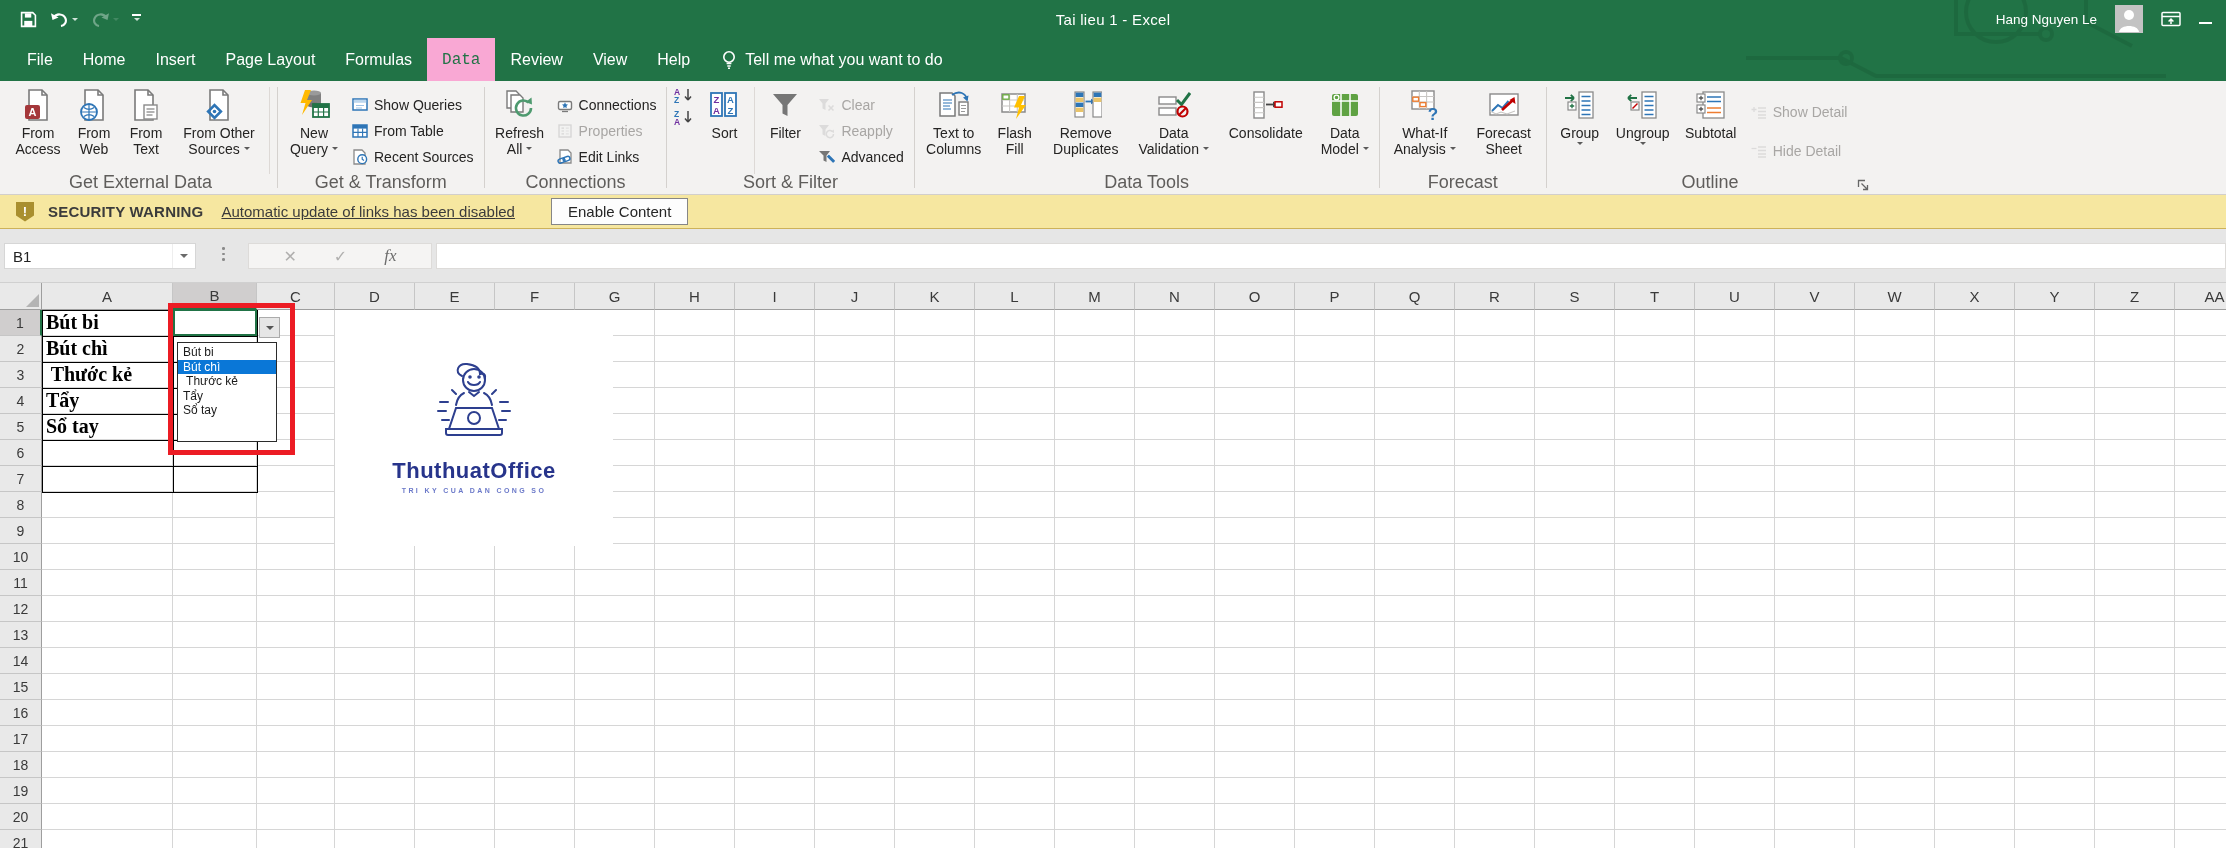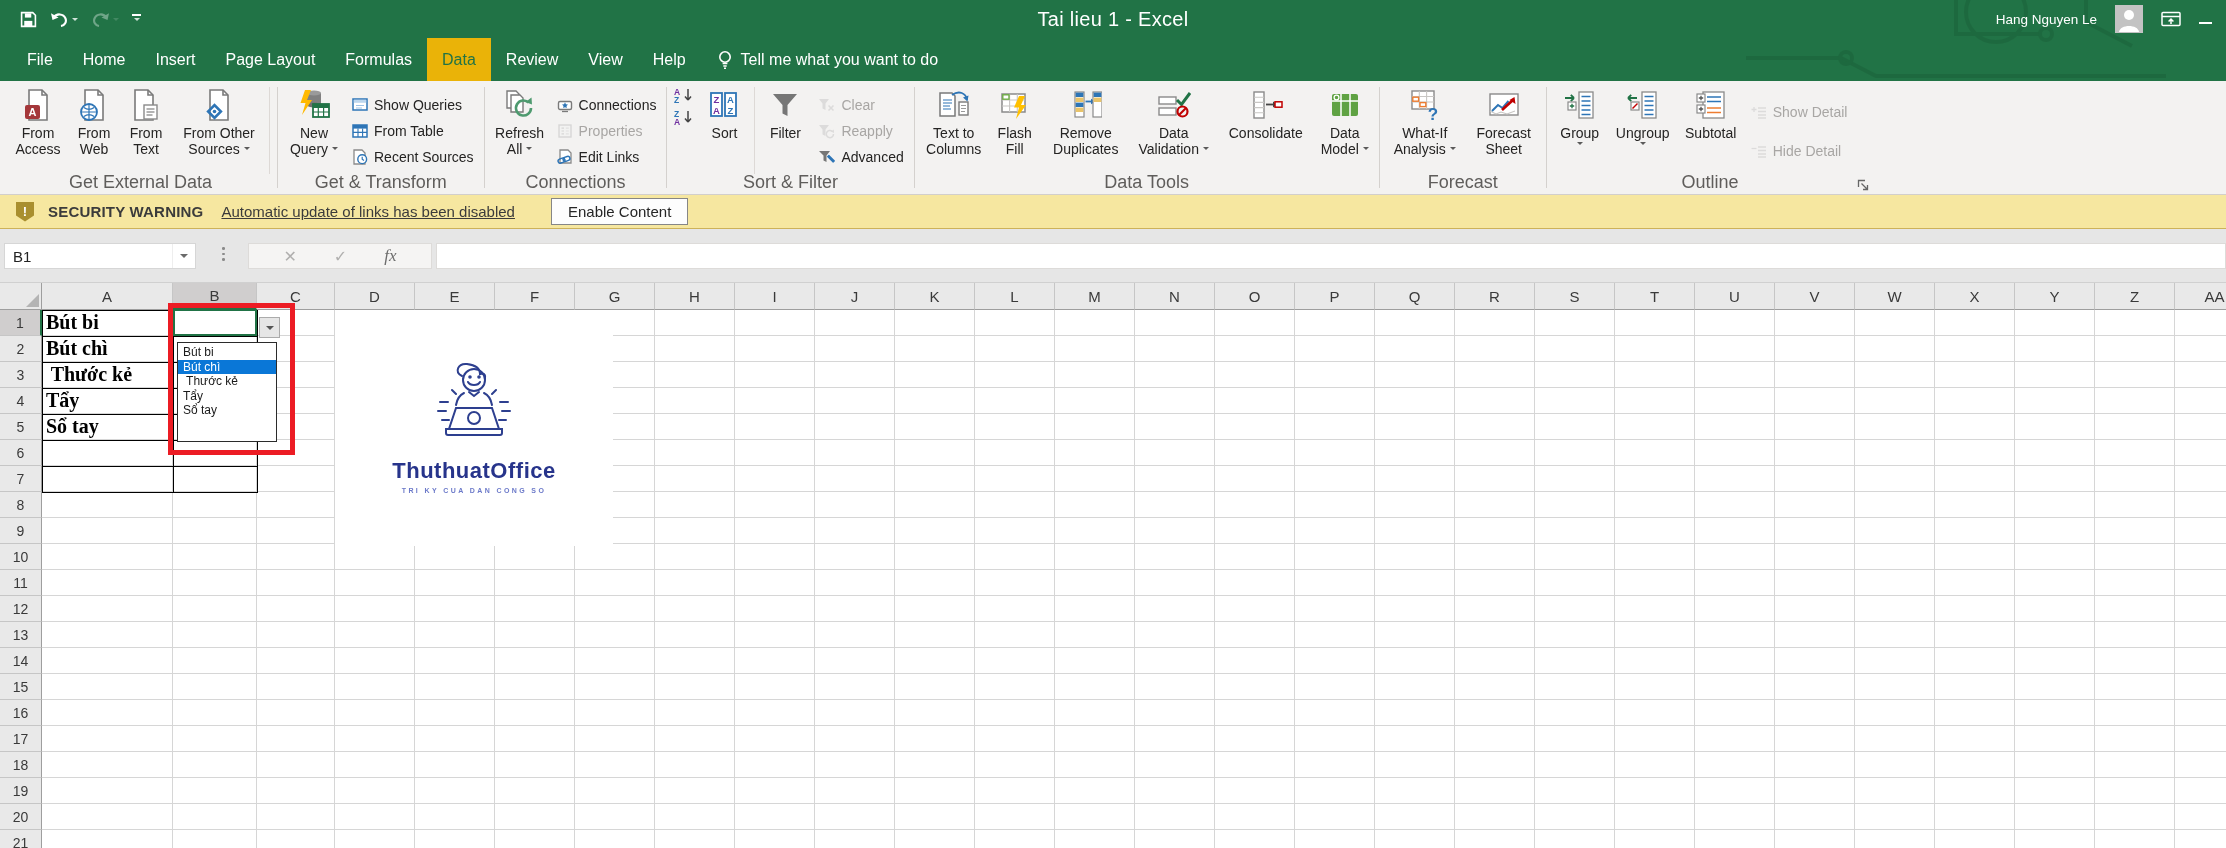--- a/index.html
+++ b/index.html
@@ -5,29 +5,29 @@
   html,body{margin:0;padding:0;background:#fff;}
   #app{position:relative;width:2226px;height:848px;overflow:hidden;
        font-family:"Liberation Sans","DejaVu Sans",sans-serif;-webkit-font-smoothing:antialiased;}
   
   #titlebar{position:relative;height:38px;background:#217346;color:#fff;display:flex;align-items:center;}
   #titlebar .circuit{position:absolute;right:60px;top:0;opacity:.5;}
   #qat{display:flex;align-items:center;gap:13px;margin-left:20px;z-index:2;}
   .qbtn{display:flex;align-items:center;gap:3px;}
   .qcaret{width:0;height:0;border:3.2px solid transparent;border-top-color:#cfe3d8;margin-top:3px;}
   .qcaret.dim{border-top-color:#ffffff55;}
-  #title-text{position:absolute;left:0;right:0;text-align:center;font-size:20px;letter-spacing:.3px;z-index:1;}
+  #title-text{position:absolute;left:0;right:0;text-align:center;font-size:15px;letter-spacing:.3px;z-index:1;}
   #tb-right{position:absolute;right:14px;top:0;height:38px;display:flex;align-items:center;gap:18px;z-index:2;}
   #user-name{font-size:13.5px;}
   #avatar{width:28px;height:28px;background:#c3c3c3;display:flex;align-items:flex-end;justify-content:center;overflow:hidden;}
   .minimize-bar{display:inline-block;width:13px;height:2px;background:#fff;}
   
   #tabsrow{height:43px;background:#217346;display:flex;align-items:stretch;padding-left:12px;color:#fff;}
   .rtab{display:flex;align-items:center;padding:0 15px;font-size:16px;cursor:default;}
-  .rtab.active{background:#eab308;color:#217346;}
+  .rtab.active{background:#f9a8d4;color:#217346;font-family:Liberation Mono, monospace;}
   #tellme{display:flex;align-items:center;gap:8px;margin-left:16px;font-size:16px;}
   
   #ribbon{height:114px;background:#f3f2f1;border-bottom:1px solid #d2cfcc;display:flex;align-items:stretch;padding-left:4px;box-sizing:border-box;}
   .rgroup{position:relative;display:flex;flex-direction:column;padding:2px 4px 16px;}
   .ritems{display:flex;align-items:stretch;flex:1;}
   .glabel{position:absolute;bottom:1px;left:0;right:0;text-align:center;font-size:18px;color:#5f5d5b;white-space:nowrap;}
   .gsep{width:1px;background:#d4d1ce;margin:6px 0;}
   .isep{width:1px;background:#ddd9d6;margin:4px 3px 4px;}
   .bigbtn{display:flex;flex-direction:column;align-items:center;padding:3px 3px 0;font-size:14px;color:#252423;text-align:center;cursor:default;}
   .bigbtn .bicon{height:38px;display:flex;align-items:center;justify-content:center;}

